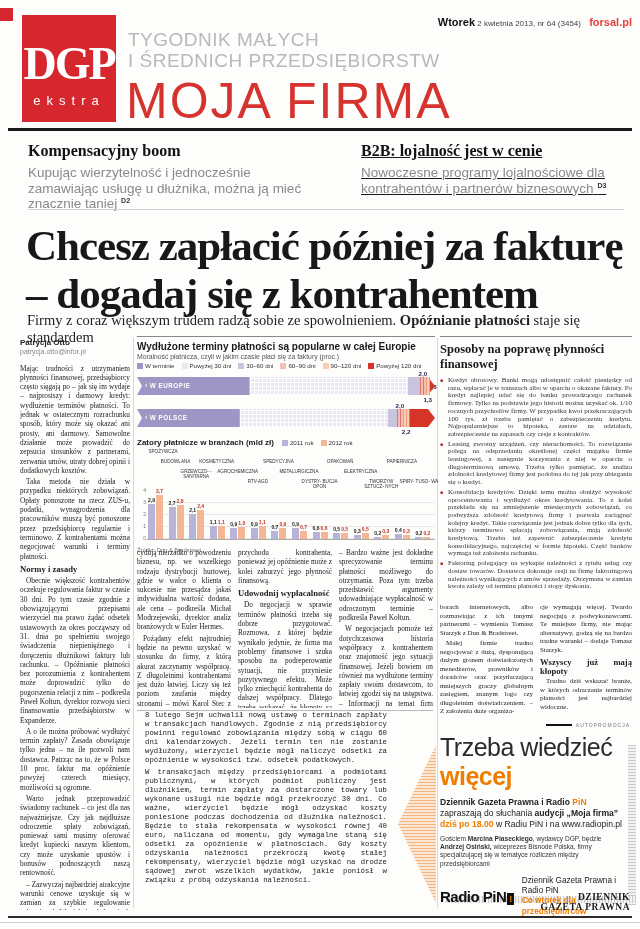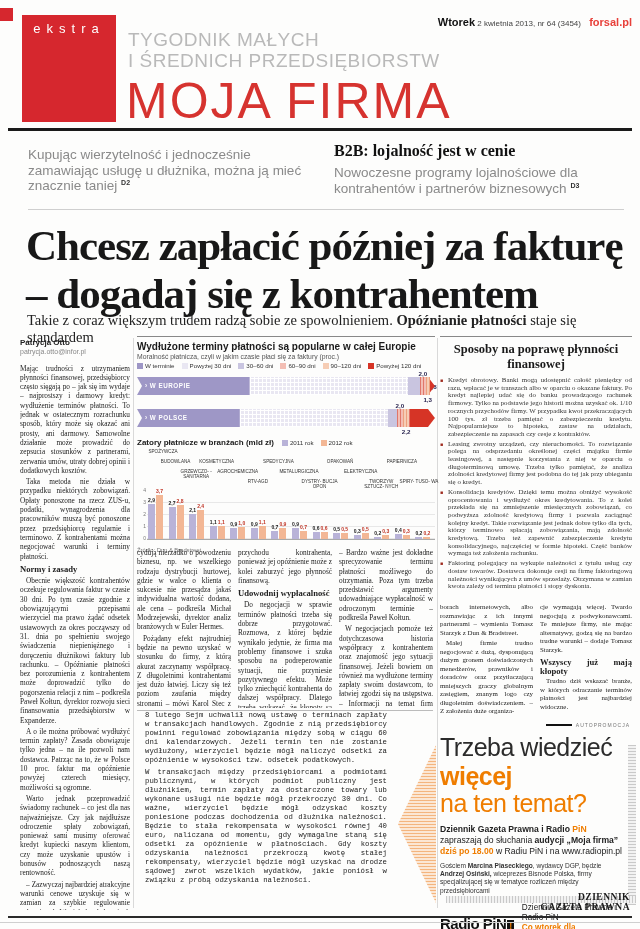--- a/index.html
+++ b/index.html
@@ -54,21 +54,21 @@
   .z-plot{position:absolute;left:10px;top:42px;width:288px;height:48px;border-bottom:1px solid #aaa;
           background:repeating-linear-gradient(0deg,#e8e8e8 0 1px,transparent 1px 12px);}
   .z-axis{position:absolute;left:0;top:38px;width:9px;height:54px;font-size:5px;color:#777;text-align:right;}
   .z-axis div{height:12px;}
   .z-group{position:absolute;bottom:0;width:17px;height:48px;}
   .z-bar{position:absolute;bottom:0;width:7px;}
   .z-val{position:absolute;font-size:5px;font-weight:bold;transform:translateX(-50%);white-space:nowrap;}
   .source{font-size:5.8px;color:#777;margin-top:2px;}
   
   .sposoby{left:440px;top:336px;width:192px;height:264px;border-top:1px solid #888;overflow:hidden;}
-  .sp-title{font-family:"Liberation Serif",serif;font-weight:bold;font-size:12.5px;margin:5px 0 4px;text-align:center;}
+  .sp-title{font-family:"Liberation Serif",serif;font-weight:bold;font-size:12.5px;margin:5px 0 4px;}
   .sp-list{margin:0;padding:0;list-style:none;font-family:"Liberation Serif",serif;font-size:6.9px;line-height:7.7px;text-align:justify;color:#333;}
   .sp-list li{margin-bottom:2px;padding-left:8px;position:relative;}
   .sp-list li::before{content:"■";color:#9e2a1e;font-size:5px;position:absolute;left:0;top:1px;}
   
   .zmiany{left:137px;top:710px;width:296px;height:202px;border-top:1px solid #bbb;}
   .zm-title{font-family:"Liberation Serif",serif;font-weight:bold;font-size:13px;margin:6px 0 4px;}
   .zm-body{width:258px;font-family:"Liberation Serif",serif;font-size:7.3px;line-height:9px;text-align:justify;color:#222;}
   .zm-body p{margin:0 8px 3px;font-family:Liberation Mono, monospace;}
   
   .autopromo{right:10px;top:722px;font-size:5px;color:#777;letter-spacing:1px;display:flex;align-items:center;gap:4px;}
@@ -90,49 +90,51 @@
   .dots-v{left:628px;top:745px;width:8px;height:160px;background:repeating-linear-gradient(0deg,#c9c9c9 0 1px,#f2f2f2 1px 3px);}
   .dots-h{left:446px;top:896px;width:190px;height:7px;background:repeating-linear-gradient(90deg,#c9c9c9 0 1px,#f2f2f2 1px 3px);}
   .bottom-rule{left:8px;top:916px;width:624px;height:2px;background:#2a2a2a;}
   .bottom-rule2{left:0;top:922px;width:640px;height:1px;background:#cfcfcf;}
 </style>
 </head>
 <body>
 
 <div class="abs corner-sq"></div>
 <div class="abs dgp-box">
+  <div class="dgp-logo">DGP</div>
   <div class="dgp-ekstra">ekstra</div>
 </div>
 <div class="abs tagline">
   <div>TYGODNIK MAŁYCH</div>
   <div>I ŚREDNICH PRZEDSIĘBIORSTW</div>
 </div>
 <div class="abs mf-title">MOJA FIRMA</div>
 <div class="abs dateline">
   <b>Wtorek</b>
   <span>2 kwietnia 2013, nr 64 (3454)</span>
   <span class="forsal">forsal.pl</span>
 </div>
 <div class="abs rule-thick"></div>
 
 <div class="abs" style="left:28px;top:142px;width:290px;">
+  <div class="teaser-title">Kompensacyjny boom</div>
   <div class="teaser-text"><span>Kupując wierzytelność i jednocześnie zamawiając usługę u dłużnika, można ją mieć znacznie taniej</span> <span class="pgmark">D2</span></div>
 </div>
-<div class="abs" style="left:334px;top:142px;width:272px;">
+<div class="abs" style="left:361px;top:142px;width:272px;text-decoration:underline;">
   <div class="teaser-title">B2B: lojalność jest w cenie</div>
   <div class="teaser-text"><span>Nowoczesne programy lojalnościowe dla kontrahentów i partnerów biznesowych</span> <span class="pgmark">D3</span></div>
 </div>
 <div class="abs teaser-rule"></div>
 
 <div class="abs headline">
   <div>Chcesz zapłacić później za fakturę</div>
   <div>– dogadaj się z kontrahentem</div>
 </div>
 <div class="abs lead">
-  <span>Takie z coraz większym trudem radzą sobie ze spowolnieniem. </span><b>Opóźnianie płatności</b><span> staje się standardem</span>
+  <span>Firmy z coraz większym trudem radzą sobie ze spowolnieniem. </span><b>Opóźnianie płatności</b><span> staje się standardem</span>
 </div>
 
 <div class="abs vdiv" style="left:133px;top:338px;height:570px;"></div>
 <div class="abs vdiv" style="left:437px;top:338px;height:570px;"></div>
 
 <div class="abs bodycol" style="left:20px;top:338px;width:110px;height:572px;">
   <div class="byline-name">Patrycja Otto</div>
   <div class="byline-mail">patrycja.otto@infor.pl</div>
   <div>
       <p>Mając trudności z utrzymaniem płynności finansowej, przedsiębiorcy często sięgają po – jak się im wydaje – najprostszy i darmowy kredyt: wydłużenie terminów płatności. To jednak w ostatecznym rozrachunku sposób, który może się okazać ani prosty, ani darmowy. Samowolne działanie może prowadzić do zepsucia stosunków z partnerami, zerwania umów, utraty dobrej opinii i dodatkowych kosztów.</p>
@@ -367,21 +369,20 @@
 
 <div class="abs autopromo">
   <span class="bar"></span>
   <span>AUTOPROMOCJA</span>
 </div>
 <div class="abs ad-tri"></div>
 <div class="abs dots-v"></div>
 <div class="abs dots-h"></div>
 <div class="abs ad">
   <div class="ad-t1"><span>Trzeba wiedzieć </span><b>więcej</b></div>
-  <div class="ad-t2">na ten temat?</div>
   <div class="ad-line" style="margin-top:6px;"><b>Dziennik Gazeta Prawna i Radio </b><b class="orange">PiN</b></div>
   <div class="ad-line"><span>zapraszają do słuchania </span><b>audycji „Moja firma”</b></div>
   <div class="ad-line"><b class="orange">dziś po 18.00</b><span> w Radiu PiN i na www.radiopin.pl</span></div>
   <div class="ad-guest">
     <span>Gościem </span><b>Marcina Piaseckiego</b><span>, wydawcy DGP, będzie </span><b>Andrzej Osiński,</b><span> wiceprezes Bisnode Polska, firmy specjalizującej się w tematyce rozliczeń między przedsiębiorcami</span>
   </div>
   <div class="radiopin">
     <div class="rp-logo"><span>Radio PiN</span><span class="rp-box">!</span></div>
     <div class="rp-txt">
       <div>Dziennik Gazeta Prawna i Radio PiN</div>

